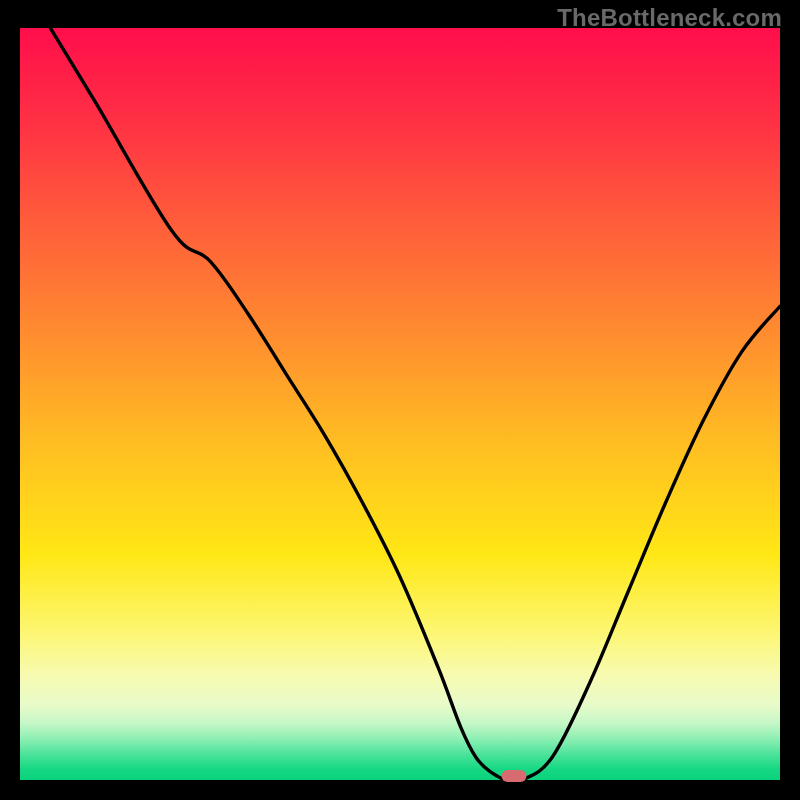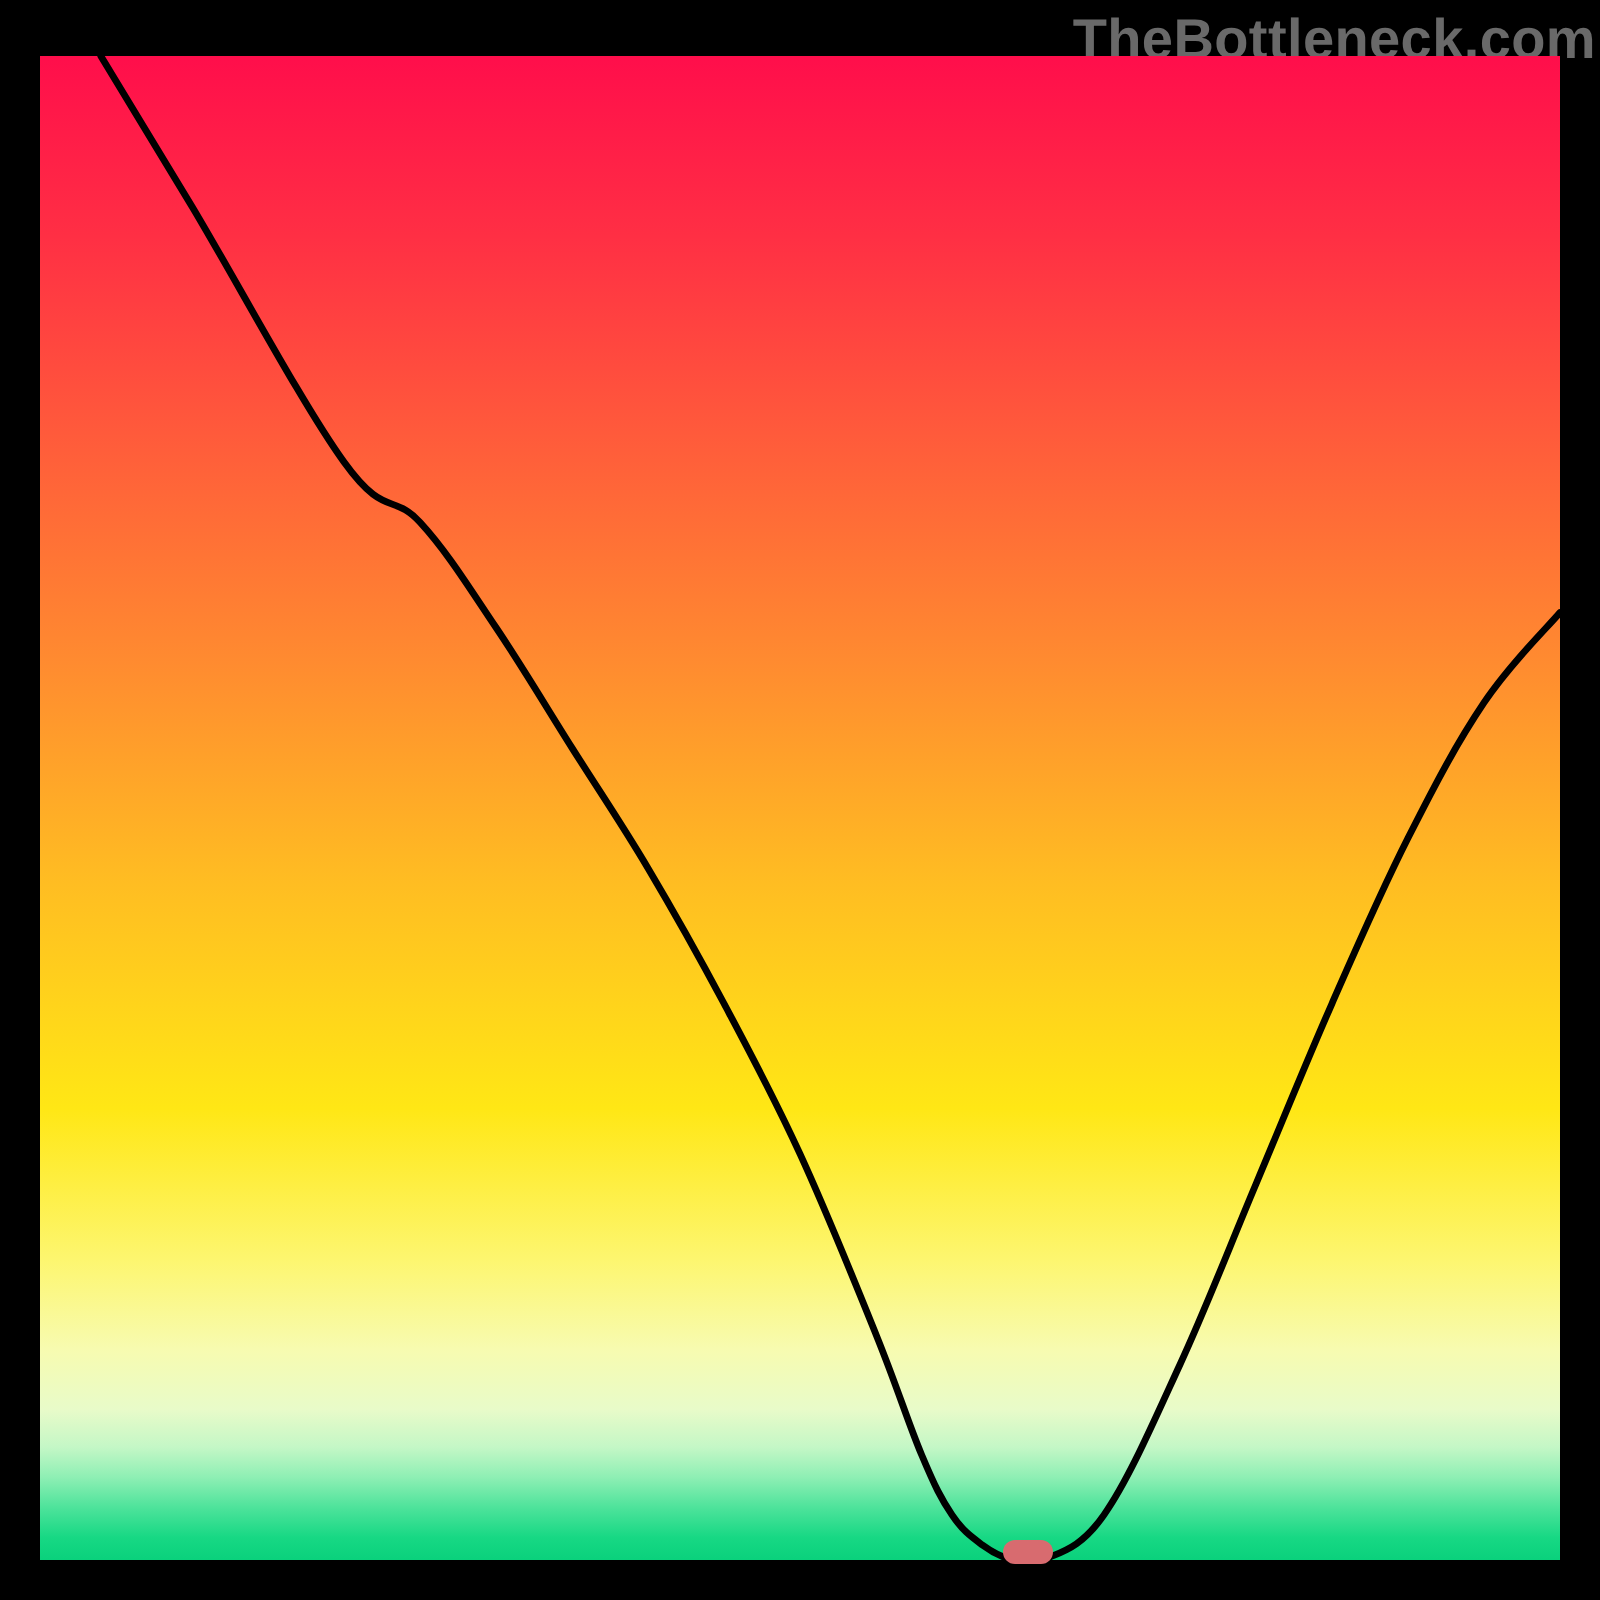--- a/index.html
+++ b/index.html
@@ -12,23 +12,23 @@
   }
   .outer {
     position: relative;
     width: 800px;
     height: 800px;
     background: #000000;
   }
   .watermark {
     position: absolute;
     top: 4px;
-    right: 2px;
+    right: 18px;
     font-family: Arial, Helvetica, sans-serif;
-    font-size: 28px;
+    font-size: 24px;
     font-weight: 600;
     color: #696969;
     letter-spacing: 0.2px;
   }
   .plot {
     position: absolute;
     left: 20px;
     top: 28px;
     width: 760px;
     height: 752px;

